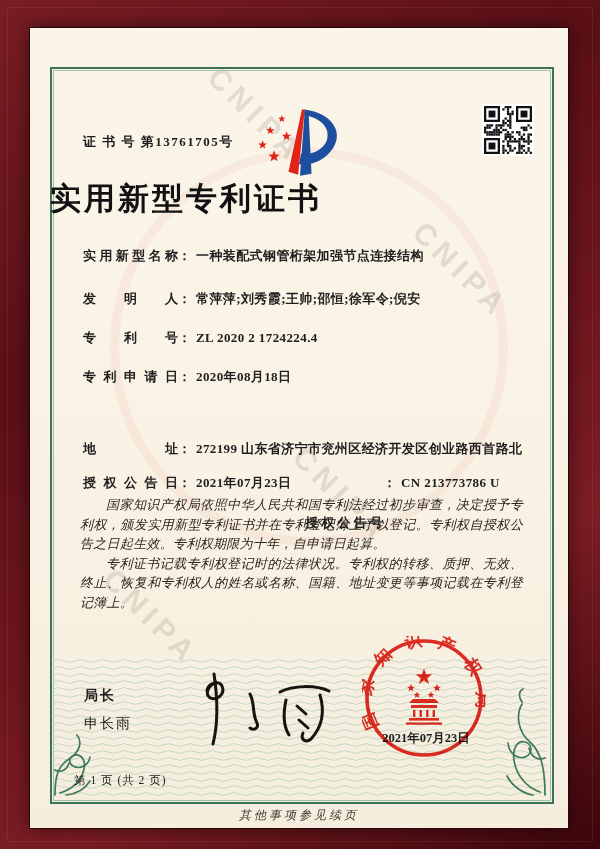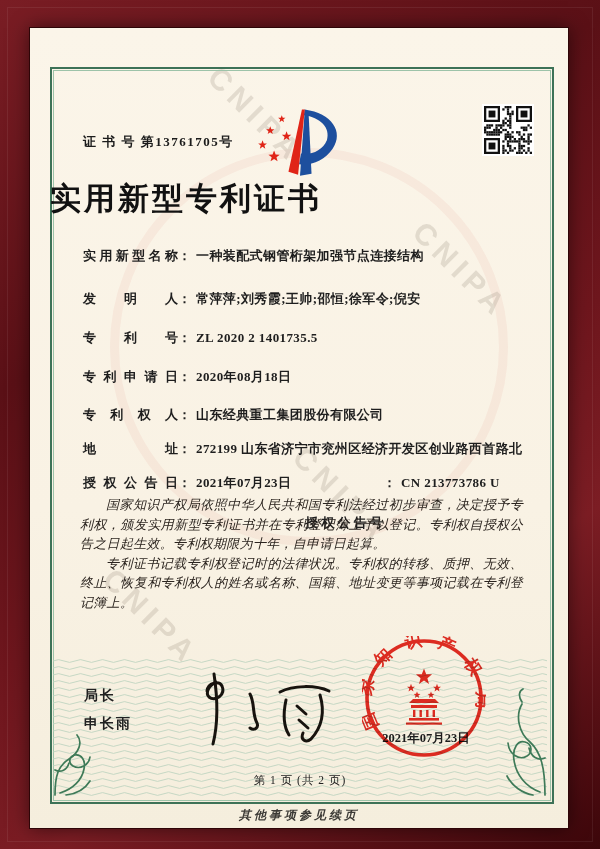--- a/index.html
+++ b/index.html
@@ -27,27 +27,27 @@
   .title{position:absolute;left:20px;top:150px;width:500px;font-size:31px;font-weight:bold;letter-spacing:3px;color:#111;z-index:4;}
   .row{position:absolute;left:53px;width:470px;font-size:13px;color:#1e1e1e;z-index:4;font-weight:600;white-space:nowrap;}
   .flabel{display:inline-block;width:95px;text-align:justify;text-align-last:justify;vertical-align:top;}
   .flabel2{display:inline-block;width:78px;text-align:justify;text-align-last:justify;vertical-align:top;margin-top:40px;}
   .fcolon{display:inline-block;}
   .fvalue{margin-left:5px;letter-spacing:.4px;}
   .grant2{position:absolute;left:222px;top:0;}
   .bodytext{position:absolute;left:50px;top:468px;width:443px;font-size:13px;line-height:19.5px;font-style:italic;color:#2b241f;z-index:4;text-align:justify;}
   .bodytext p{margin:0;text-indent:2em;letter-spacing:.3px;font-family:Liberation Mono, monospace;}
   .role{position:absolute;left:54px;top:659px;font-size:14px;font-weight:bold;color:#222;z-index:4;letter-spacing:2px;}
-  .rolename{position:absolute;left:54px;top:687px;font-size:14px;font-weight:bold;color:#222;z-index:4;letter-spacing:2px;}
+  .rolename{position:absolute;left:54px;top:687px;font-size:14px;font-weight:normal;color:#222;z-index:4;letter-spacing:2px;}
   .sig{position:absolute;left:150px;top:642px;width:165px;height:78px;z-index:5;}
   .sig path{fill:none;stroke:#17130e;stroke-width:3;stroke-linecap:round;stroke-linejoin:round;}
   .sealdate{position:absolute;left:334px;top:702px;width:124px;text-align:center;font-size:12.5px;font-weight:600;color:#1d1d1d;z-index:5;white-space:nowrap;}
   .seal{position:absolute;left:332px;top:608px;width:124px;height:124px;z-index:6;mix-blend-mode:multiply;opacity:.96;}
-  .pagefoot{position:absolute;left:20px;top:745px;width:500px;text-align:center;font-size:11.5px;color:#222;letter-spacing:1px;z-index:4;}
-  .othernote{position:absolute;left:0;top:779px;width:538px;text-align:center;font-size:12px;font-style:italic;letter-spacing:3px;color:#3c3a36;z-index:4;font-weight:bold;}
+  .pagefoot{position:absolute;left:20px;top:745px;width:500px;font-size:11.5px;color:#222;letter-spacing:1px;z-index:4;padding-left:24px;}
+  .othernote{position:absolute;left:0;top:779px;width:538px;text-align:center;font-size:12px;font-style:italic;letter-spacing:3px;color:#3c3a36;z-index:4;}
 </style>
 </head>
 <body>
 
 <div class="frame"></div>
 
 <div class="paper">
 
   <div class="wm-arc"></div>
   <span class="wm" style="left:165px;top:70px;">CNIPA</span>
@@ -252,27 +252,24 @@
 
   <div class="title">实用新型专利证书</div>
 
   <div class="row" style="top:262px">
     <span class="flabel">发明人</span><span class="fcolon">：</span><span class="fvalue">常萍萍;刘秀霞;王帅;邵恒;徐军令;倪安</span>
   </div>
   <div class="row" style="top:219px">
     <span class="flabel">实用新型名称</span><span class="fcolon">：</span><span class="fvalue">一种装配式钢管桁架加强节点连接结构</span>
   </div>
   <div class="row" style="top:301px">
-    <span class="flabel">专利号</span><span class="fcolon">：</span><span class="fvalue">ZL 2020 2 1401735.5</span>
+    <span class="flabel">专利号</span><span class="fcolon">：</span><span class="fvalue">ZL 2020 2 1724224.4</span>
   </div>
   <div class="row" style="top:340px">
     <span class="flabel">专利申请日</span><span class="fcolon">：</span><span class="fvalue">2020年08月18日</span>
-  </div>
-  <div class="row" style="top:378px">
-    <span class="flabel">专利权人</span><span class="fcolon">：</span><span class="fvalue">山东经典重工集团股份有限公司</span>
   </div>
   <div class="row" style="top:412px">
     <span class="flabel">地址</span><span class="fcolon">：</span><span class="fvalue">272199 山东省济宁市兖州区经济开发区创业路西首路北</span>
   </div>
   <div class="row" style="top:446px">
     <span class="flabel">授权公告日</span><span class="fcolon">：</span><span class="fvalue">2021年07月23日</span>
     <span class="grant2">
       <span class="flabel2">授权公告号</span><span class="fcolon">：</span><span class="fvalue">CN 213773786 U</span>
     </span>
   </div>

